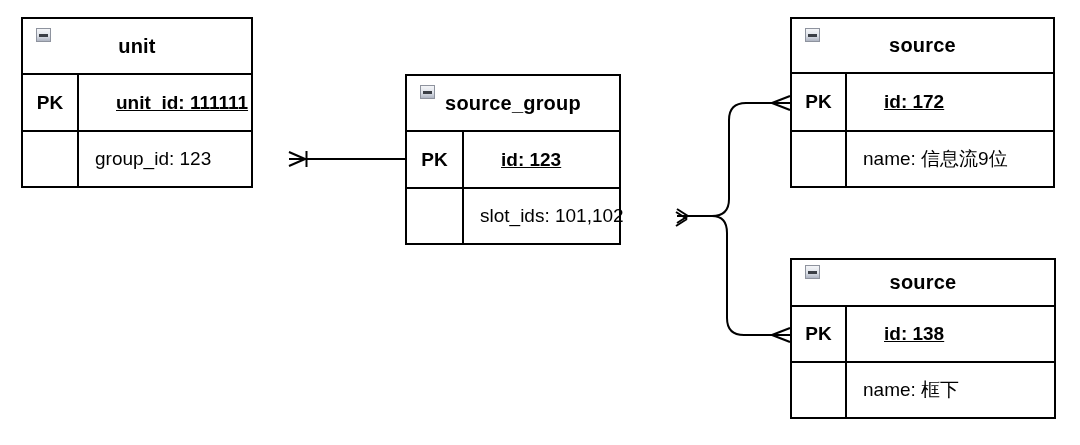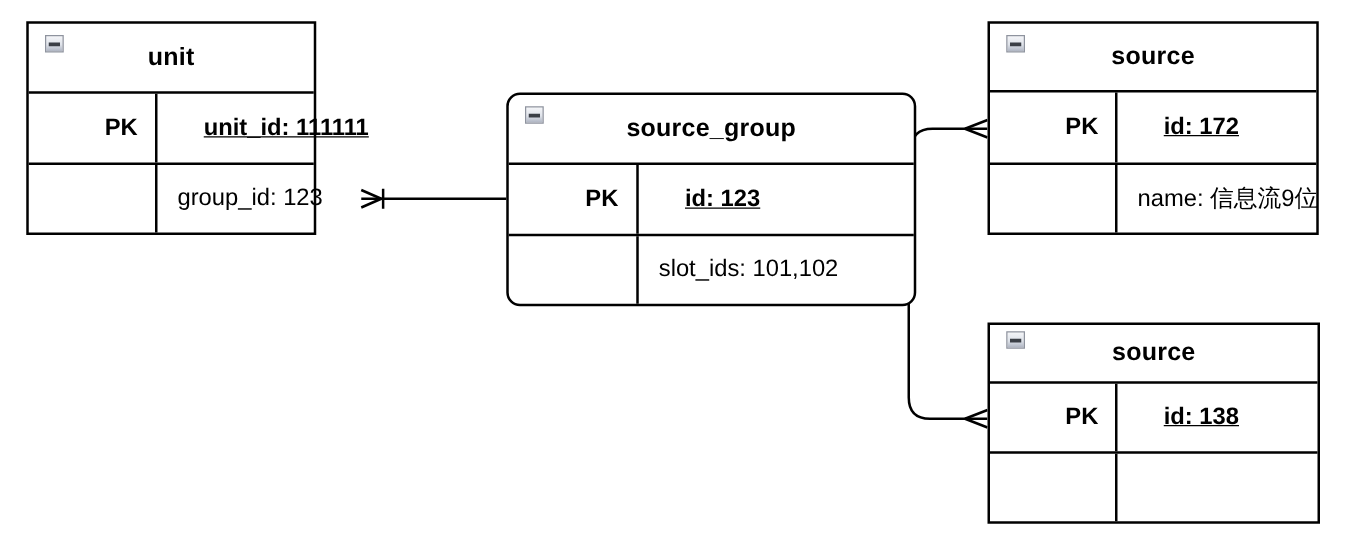--- a/index.html
+++ b/index.html
@@ -68,21 +68,20 @@
   .erd-key {
     box-sizing: border-box;
     border-right: 2px solid #000000;
     display: flex;
     align-items: center;
     justify-content: center;
     font-weight: bold;
     font-size: 19px;
     color: #000000;
     flex: 0 0 auto;
-    margin-left: 47px;
   }
   .erd-val {
     flex: 1 1 auto;
     display: flex;
     align-items: center;
     padding-left: 16px;
     font-size: 19px;
     color: #000000;
     white-space: nowrap;
   }
@@ -141,21 +140,21 @@
     <div class="erd-row mid" style="height:57px;">
       <div class="erd-key" style="width:56px;">PK</div>
       <div class="erd-val pk">unit_id: 111111</div>
     </div>
     <div class="erd-row" style="height:54px;">
       <div class="erd-key" style="width:56px;"></div>
       <div class="erd-val">group_id: 123</div>
     </div>
   </div>
 
-  <div class="erd-table" style="left:405px; top:74px; width:328px;border-radius:11px;">
+  <div class="erd-table" style="left:405px; top:74px; width:216px;">
     <div class="erd-header" style="height:56px;">
       <span class="collapse-icon">
           <span class="minus-bar"></span>
         </span>
       <span class="erd-title">source_group</span>
     </div>
     <div class="erd-row mid" style="height:57px;">
       <div class="erd-key" style="width:57px;">PK</div>
       <div class="erd-val pk">id: 123</div>
     </div>
@@ -188,16 +187,17 @@
           <span class="minus-bar"></span>
         </span>
       <span class="erd-title">source</span>
     </div>
     <div class="erd-row mid" style="height:56px;">
       <div class="erd-key" style="width:55px;">PK</div>
       <div class="erd-val pk">id: 138</div>
     </div>
     <div class="erd-row" style="height:54px;">
       <div class="erd-key" style="width:55px;"></div>
+      <div class="erd-val">name: 框下</div>
     </div>
   </div>
 
 </div>
 
 </body></html>

